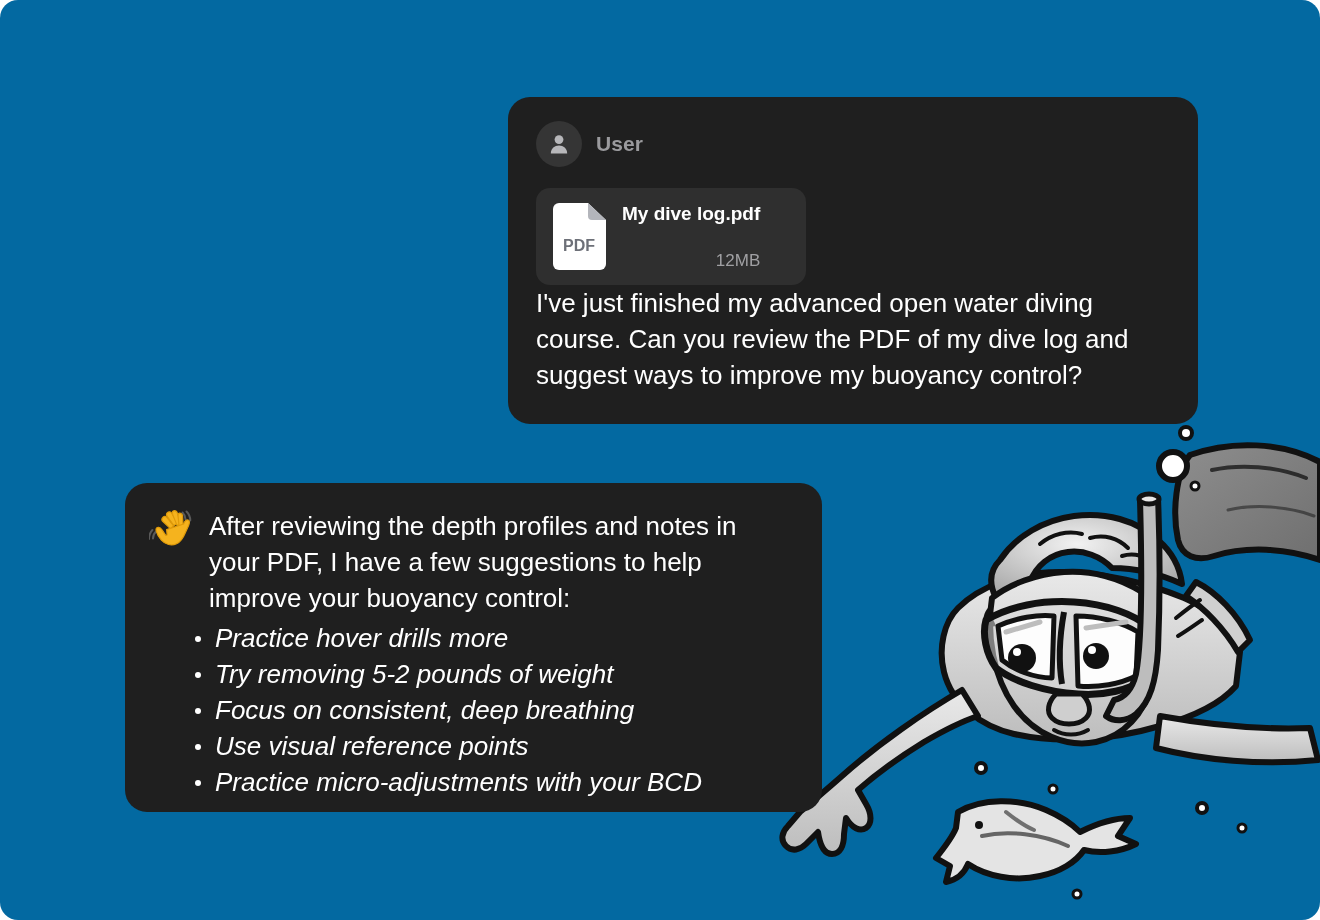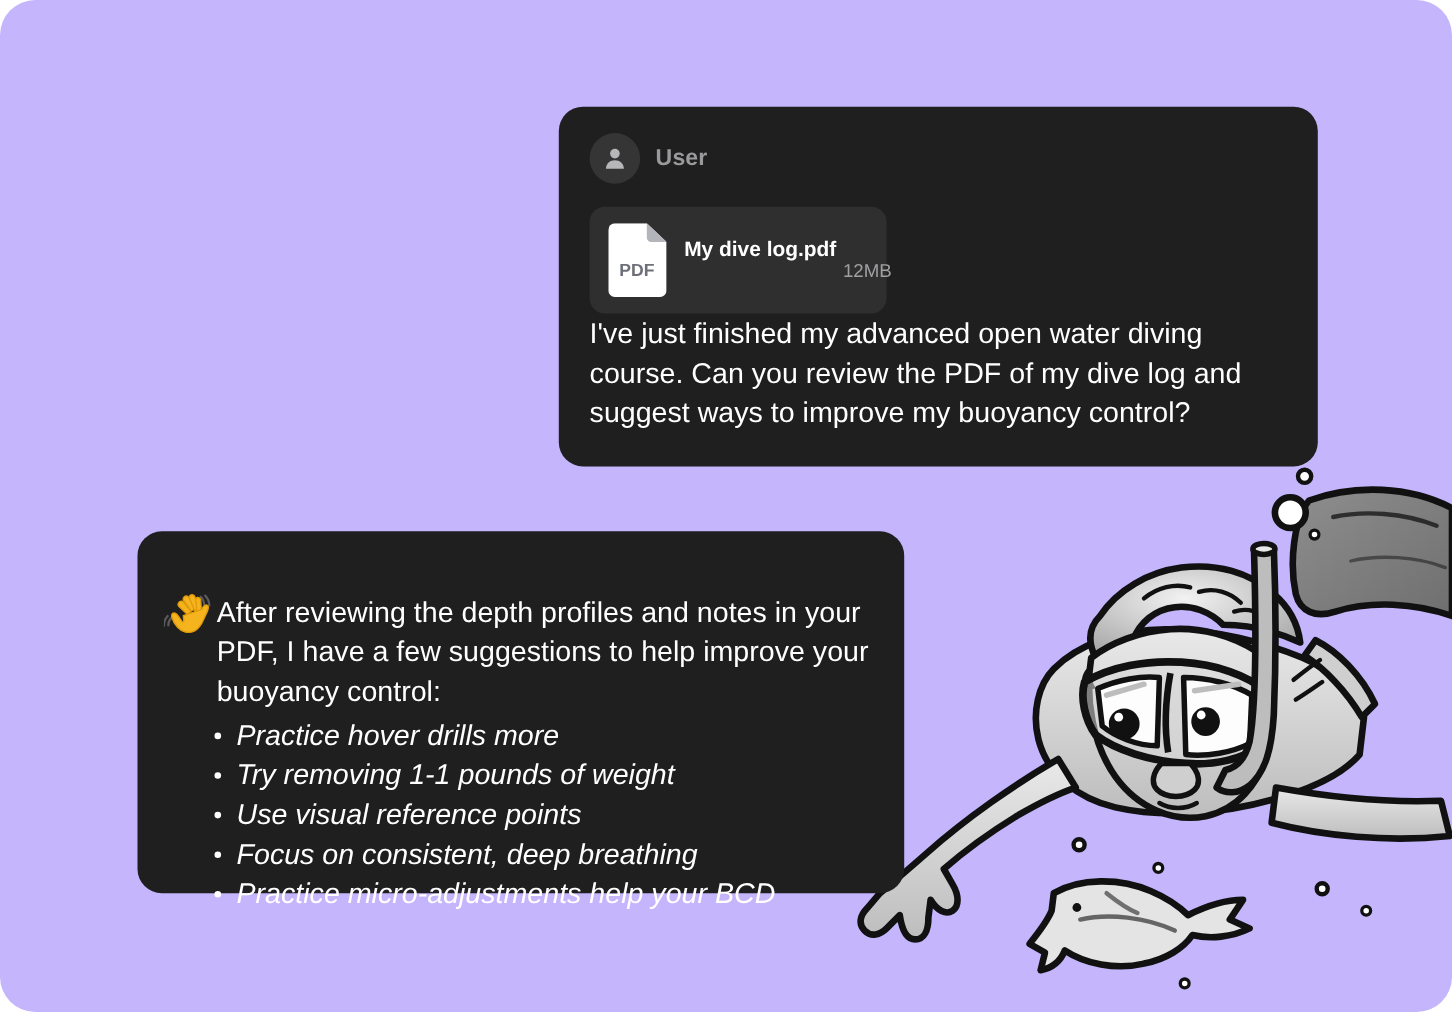--- a/index.html
+++ b/index.html
@@ -8,22 +8,22 @@
     width: 1320px;
     height: 920px;
     background: #ffffff;
     font-family: "Liberation Sans", sans-serif;
   }
 
   #stage {
     position: relative;
     width: 1320px;
     height: 920px;
-    background: #c4b5fd;
-    border-radius: 32px;
+    background: #0369a1;
+    border-radius: 18px;
     overflow: hidden;
   }
 
   
   #illustration {
     position: absolute;
     inset: 0;
     pointer-events: none;
   }
 
@@ -87,21 +87,21 @@
     gap: 16px;
     padding: 0 18px 0 17px;
   }
   .file-icon {
     position: relative;
     width: 53px;
     height: 67px;
     flex: 0 0 auto;
   }
   .file-icon svg { display: block; }
-  .file-meta { display: flex; gap: 6px; min-width: 0; }
+  .file-meta { display: flex; flex-direction: column; gap: 6px; min-width: 0; align-items: flex-end; }
   .file-name {
     font-size: 19px;
     font-weight: bold;
     color: #ffffff;
     white-space: nowrap;
   }
   .file-size {
     font-size: 17px;
     color: #a0a0a3;
     margin-top: 20px;
@@ -111,22 +111,21 @@
   .msg-text {
     font-size: 26px;
     line-height: 36px;
     color: #ffffff;
   }
 
   
   .assistant-lead {
     display: flex;
     align-items: flex-start;
-    gap: 4px;
-    margin-top: 30px;
+    gap: 16px;
   }
   .wave-emoji {
     font-size: 34px;
     line-height: 38px;
     flex: 0 0 auto;
     width: 44px;
     height: 44px;
   }
   .wave-emoji svg { display: block; }
   .assistant-intro {
@@ -324,20 +323,20 @@
             <path d="M30.3 6.2 C31.8 5.9 33.4 7 33.5 8.6 L34.2 20.6 L30.2 20.9 L29.1 9.4 C28.9 7.8 28.9 6.5 30.3 6.2 Z"></path>
             <path d="M34.6 17 C35.6 13.7 38 12.2 39.5 13.3 C40.9 14.3 40.5 16.6 39.4 19 L36 26.4 C34 31.2 31.5 34.8 27.6 36.7 C22.4 39.2 16.4 37.6 12.4 33.2 C9.3 29.8 7.8 26.4 7.1 23.7 C6.6 21.6 7.8 20.2 9.6 20.3 C11 20.4 12 21.4 13.2 23.2 L16.4 27.8 C17.1 28.8 18.2 28.4 18.1 27.2 L17.6 22.6 Z"></path>
           </g>
         </svg>
       </span>
       <p class="assistant-intro">After reviewing the depth profiles and notes in your PDF, I have a few suggestions to help improve your buoyancy control:</p>
     </div>
 
     <ul class="suggestion-list">
       <li>Practice hover drills more</li>
-      <li>Try removing 1-1 pounds of weight</li>
+      <li>Try removing 5-2 pounds of weight</li>
+      <li>Focus on consistent, deep breathing</li>
       <li>Use visual reference points</li>
-      <li>Focus on consistent, deep breathing</li>
-      <li>Practice micro-adjustments help your BCD</li>
+      <li>Practice micro-adjustments with your BCD</li>
     </ul>
   </div>
 
 </div>
 
 </body></html>

